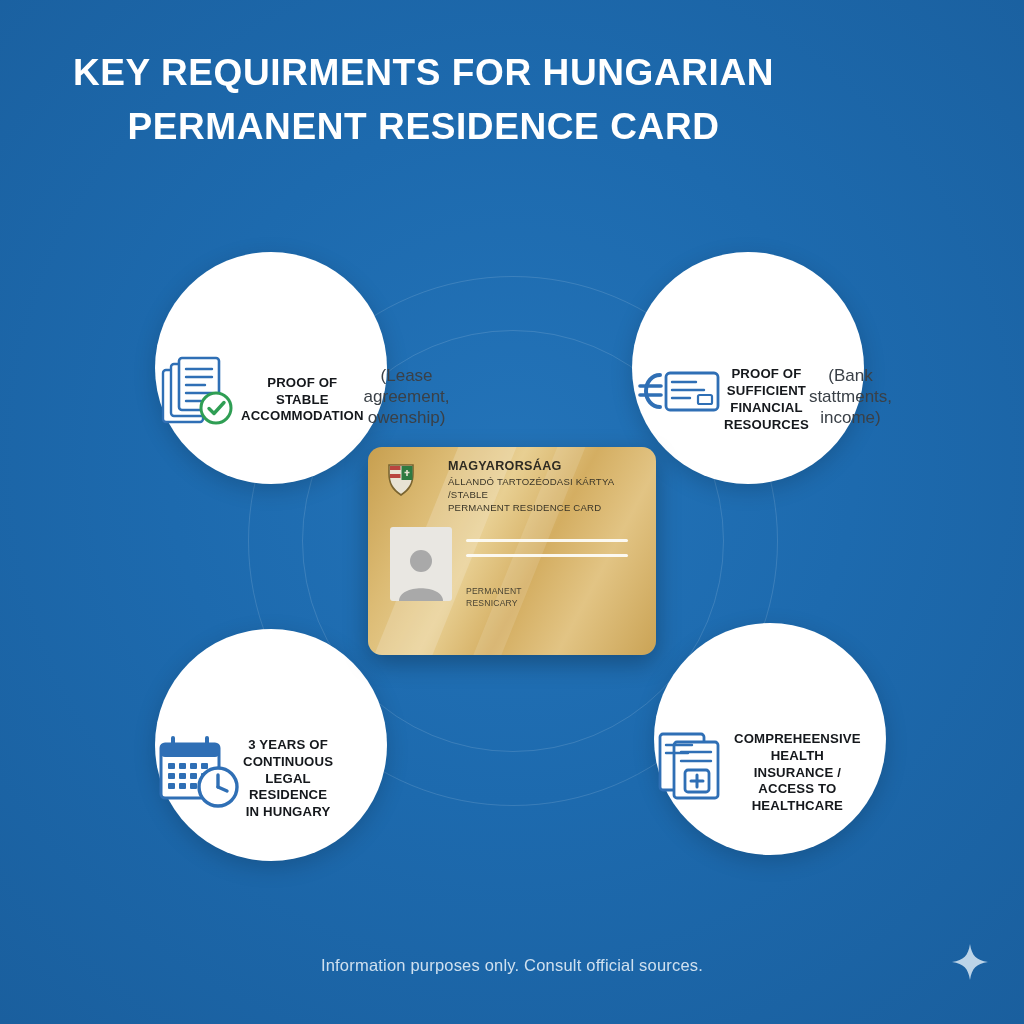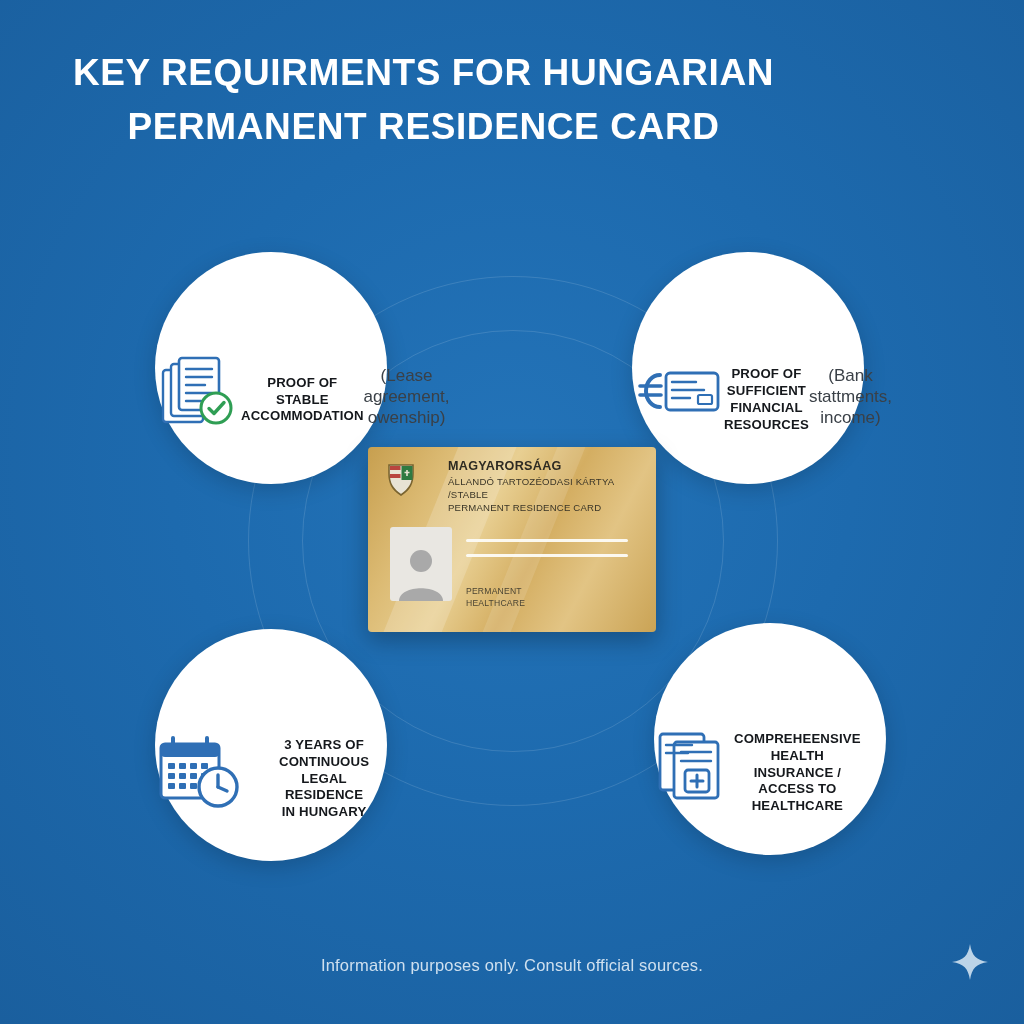--- a/index.html
+++ b/index.html
@@ -92,31 +92,31 @@
     font-size: 17px;
     color: #3a4047;
     line-height: 1.25;
   }
 
   #bubble-accommodation { left: 155px; top: 252px; }
   #bubble-finance       { left: 632px; top: 252px; }
   #bubble-residence     { left: 155px; top: 629px; }
   #bubble-health        { left: 654px; top: 623px; }
 
-  #bubble-residence { padding-top: 56px; gap: 36px; }
+  #bubble-residence { padding-top: 56px; }
   #bubble-health { padding-top: 56px; }
 
   
   .card {
     position: absolute;
     left: 368px;
     top: 447px;
     width: 288px;
-    height: 185px;
-    border-radius: 4px;
+    height: 208px;
+    border-radius: 14px;
     background: linear-gradient(118deg, #c79f4f 0%, #dcbb74 22%, #e8cf92 40%, #d4ae62 58%, #e2c484 75%, #caa355 100%);
     box-shadow: 0 8px 24px rgba(0,0,0,0.28);
     overflow: hidden;
   }
   .card .sheen {
     position: absolute;
     top: -40px; left: 52px;
     width: 54px; height: 280px;
     background: rgba(255,255,255,0.18);
     transform: rotate(22deg);
@@ -328,21 +328,21 @@
       </svg>
     </div>
 
     <div class="card-lines">
       <div class="ln"></div>
       <div class="ln"></div>
     </div>
 
     <div class="card-foot">
       <div>PERMANENT</div>
-      <div>HEALTHCARE</div>
+      <div>RESNICARY</div>
     </div>
   </div>
 
   <div class="footer">Information purposes only. Consult official sources.</div>
 
   <div class="sparkle">
     <svg width="44" height="44" viewBox="0 0 44 44" fill="none">
       <path d="M22 4 C24 16, 28 20, 40 22 C28 24, 24 28, 22 40 C20 28, 16 24, 4 22 C16 20, 20 16, 22 4 Z" fill="#bcd4e8"></path>
     </svg>
   </div>

